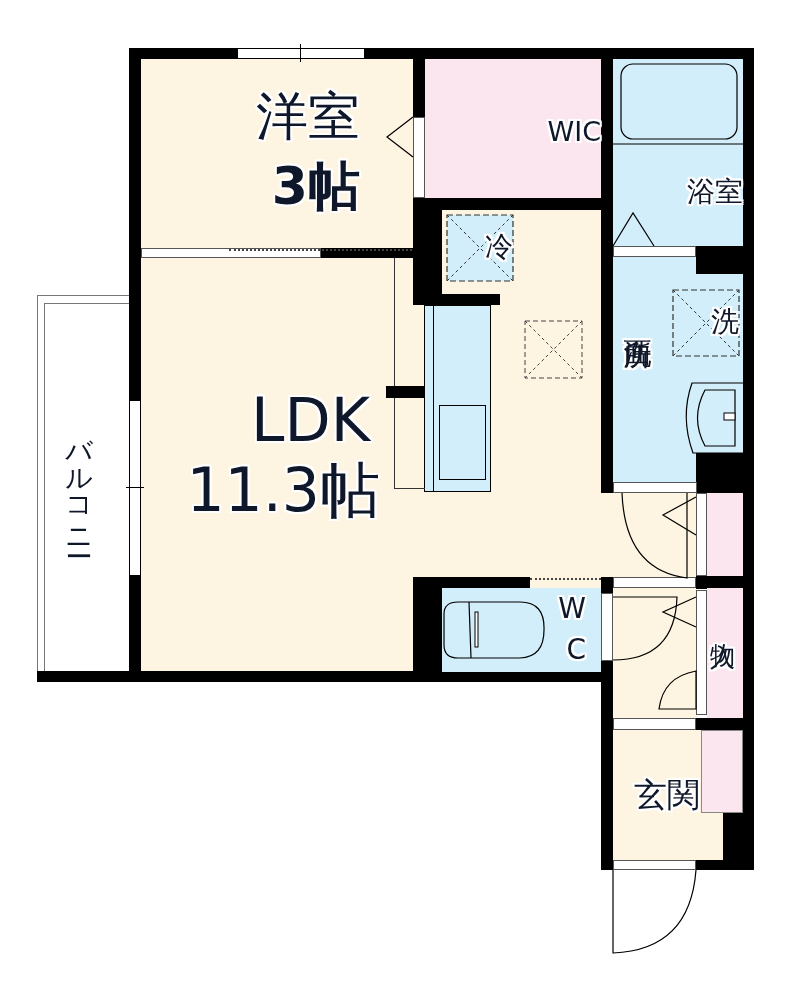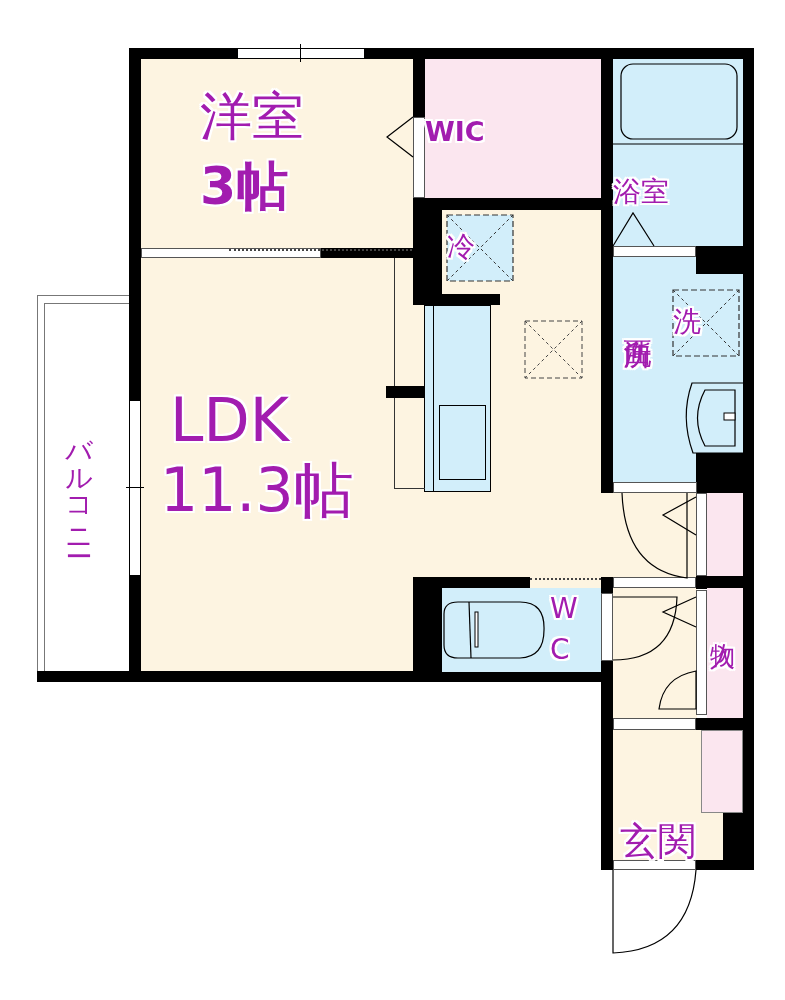--- a/index.html
+++ b/index.html
@@ -3,21 +3,21 @@
 <meta charset="utf-8">
 <style>
   html,body{margin:0;padding:0;background:#fff;}
   body{width:785px;height:1000px;position:relative;overflow:hidden;font-family:"DejaVu Sans","Liberation Sans",sans-serif;}
   .abs{position:absolute;}
   .wall{position:absolute;background:#000;}
   .room{position:absolute;}
   .beige{background:#fdf4e1;}
   .pink{background:#fbe6ef;}
   .blue{background:#d2eefa;}
-  .label{position:absolute;color:#a21caf;text-align:left;line-height:1;
+  .label{position:absolute;color:#0f172a;text-align:right;line-height:1;
     text-shadow:0 0 3px #fff,0 0 3px #fff,2px 0 0 #fff,-2px 0 0 #fff,0 2px 0 #fff,0 -2px 0 #fff,2px 2px 0 #fff,-2px -2px 0 #fff,2px -2px 0 #fff,-2px 2px 0 #fff;}
   .vert{writing-mode:vertical-rl;text-orientation:upright;}
   .win{position:absolute;background:#fff;border:1px solid #000;box-sizing:border-box;}
   .doorgap{position:absolute;background:#fff;border:1px solid #555;box-sizing:border-box;}
   svg{position:absolute;left:0;top:0;}
 </style>
 </head>
 <body>
 
 <div class="abs" style="left:37px;top:295px;width:94px;height:382px;border:1px solid #777;border-right:none;border-bottom:none;background:#fff;"></div>
@@ -122,23 +122,23 @@
   <path d="M613,660 Q675,660 677,597 L613,597" fill="none" stroke="#000" stroke-width="1.2"></path>
   <polyline points="696,597 663,612 696,627" fill="none" stroke="#000" stroke-width="1.2"></polyline>
 
   <path d="M659,709 Q663,677 696,671 L696,709 Z" fill="none" stroke="#000" stroke-width="1.2"></path>
 
   <path d="M613,870 L613,953 Q690,950 696,870" fill="#fff" stroke="#000" stroke-width="1.2"></path>
 </svg>
 
 <div class="label" style="left:200px;top:90px;width:160px;font-size:52px;">洋室</div>
 <div class="label" style="left:200px;top:160px;width:160px;font-size:52px;font-weight:bold;">3帖</div>
-<div class="label" style="left:425px;top:118px;width:176px;font-size:27px;font-weight:bold;">WIC</div>
+<div class="label" style="left:425px;top:118px;width:176px;font-size:27px;">WIC</div>
 <div class="label" style="left:613px;top:178px;width:130px;font-size:28px;">浴室</div>
 <div class="label" style="left:447px;top:233px;width:66px;font-size:28px;">冷</div>
 <div class="label" style="left:673px;top:308px;width:66px;font-size:28px;">洗</div>
 <div class="label vert" style="left:623px;top:318px;font-size:28px;">洗面所</div>
 <div class="label" style="left:170px;top:390px;width:200px;font-size:60px;">LDK</div>
 <div class="label" style="left:160px;top:460px;width:220px;font-size:60px;">11.3帖</div>
 <div class="label" style="left:550px;top:595px;width:36px;font-size:28px;">W</div>
 <div class="label" style="left:550px;top:636px;width:36px;font-size:28px;">C</div>
 <div class="label vert" style="left:710px;top:624px;font-size:25px;">物入</div>
-<div class="label" style="left:620px;top:822px;width:80px;font-size:38px;">玄関</div>
+<div class="label" style="left:620px;top:778px;width:80px;font-size:33px;">玄関</div>
 
 </body></html>

